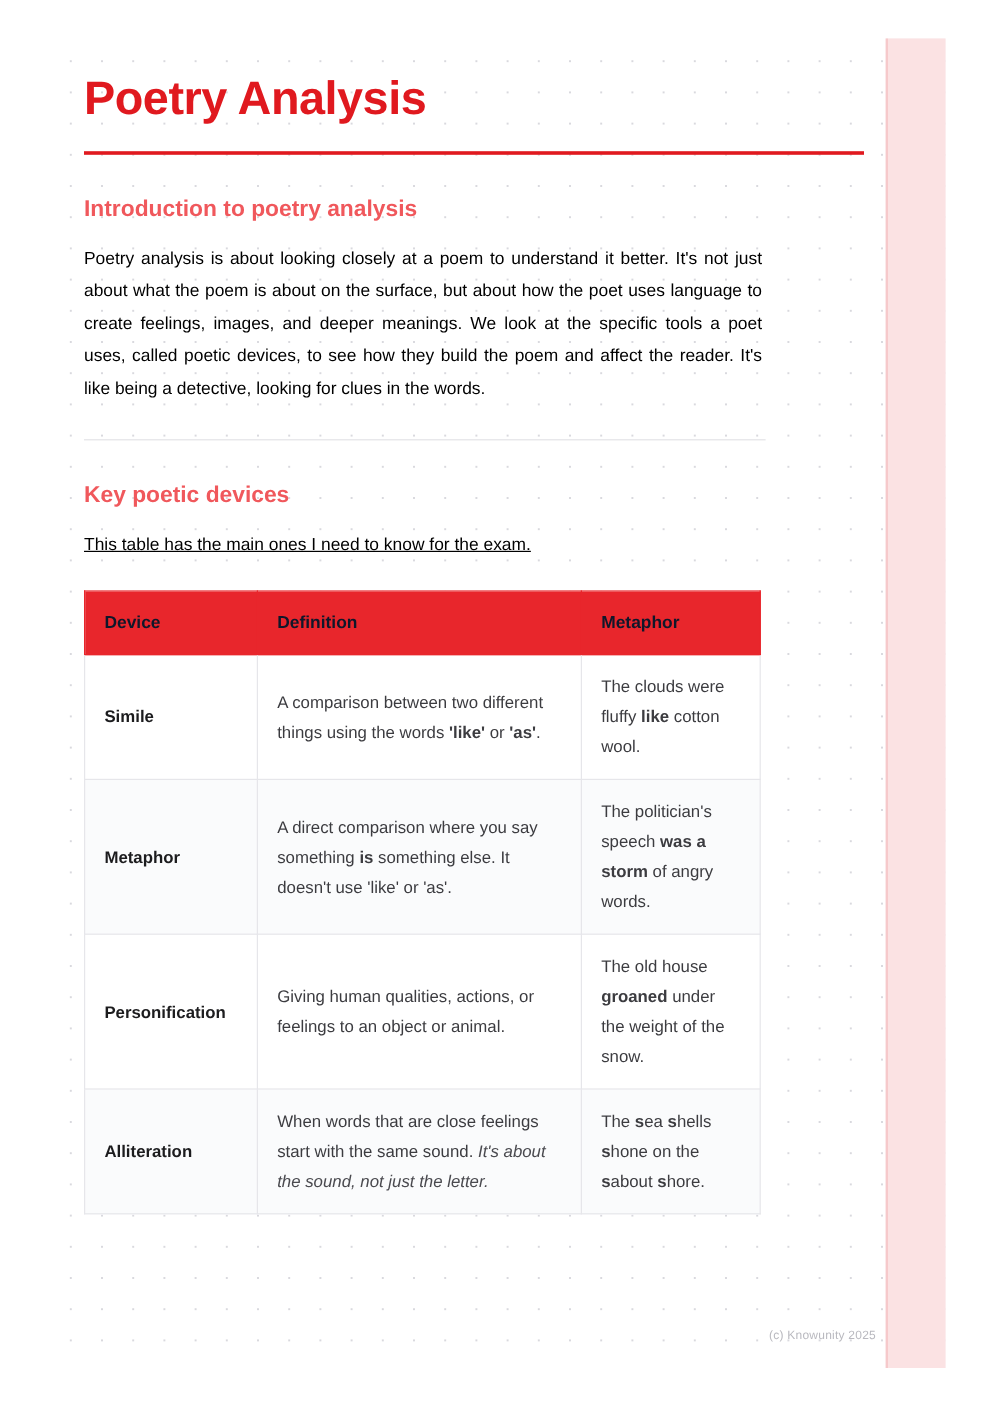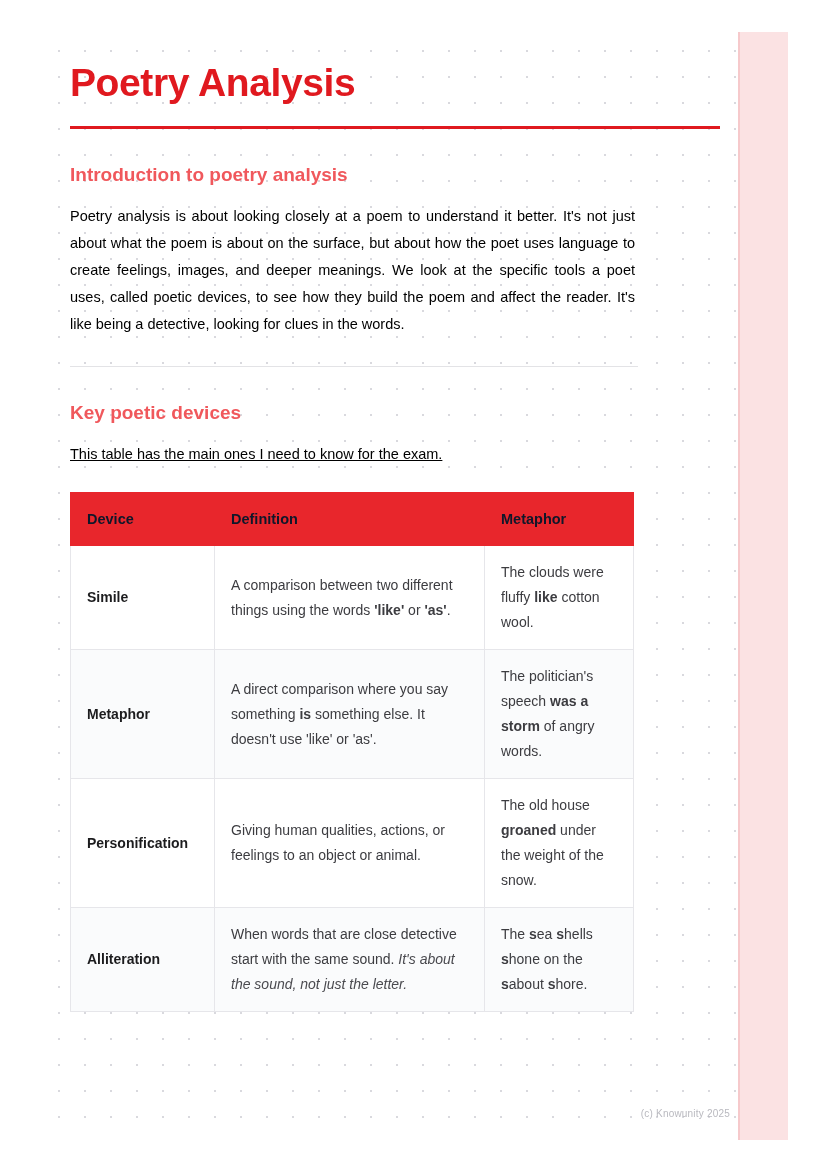--- a/index.html
+++ b/index.html
@@ -203,21 +203,21 @@
             <td><span>A direct comparison where you say something </span><strong>is</strong><span> something else. It doesn't use 'like' or 'as'.</span></td>
             <td><span>The politician's speech </span><strong>was a storm</strong><span> of angry words.</span></td>
           </tr>
           <tr>
             <td class="device-name">Personification</td>
             <td><span>Giving human qualities, actions, or feelings to an object or animal.</span></td>
             <td><span>The old house </span><strong>groaned</strong><span> under the weight of the snow.</span></td>
           </tr>
           <tr class="alt">
             <td class="device-name">Alliteration</td>
-            <td><span>When words that are close detective start with the same sound. </span><em class="muted-italic">It's about the sound, not just the letter.</em></td>
+            <td><span>When words that are close feelings start with the same sound. </span><em class="muted-italic">It's about the sound, not just the letter.</em></td>
             <td><span>The </span><strong>s</strong><span>ea </span><strong>s</strong><span>hells </span><strong>s</strong><span>hone on the </span><strong>s</strong><span>about </span><strong>s</strong><span>hore.</span></td>
           </tr>
         </tbody>
     </table>
 
   </div>
 
   <div class="footer-credit">(c) Knowunity 2025</div>
 
 </div>

